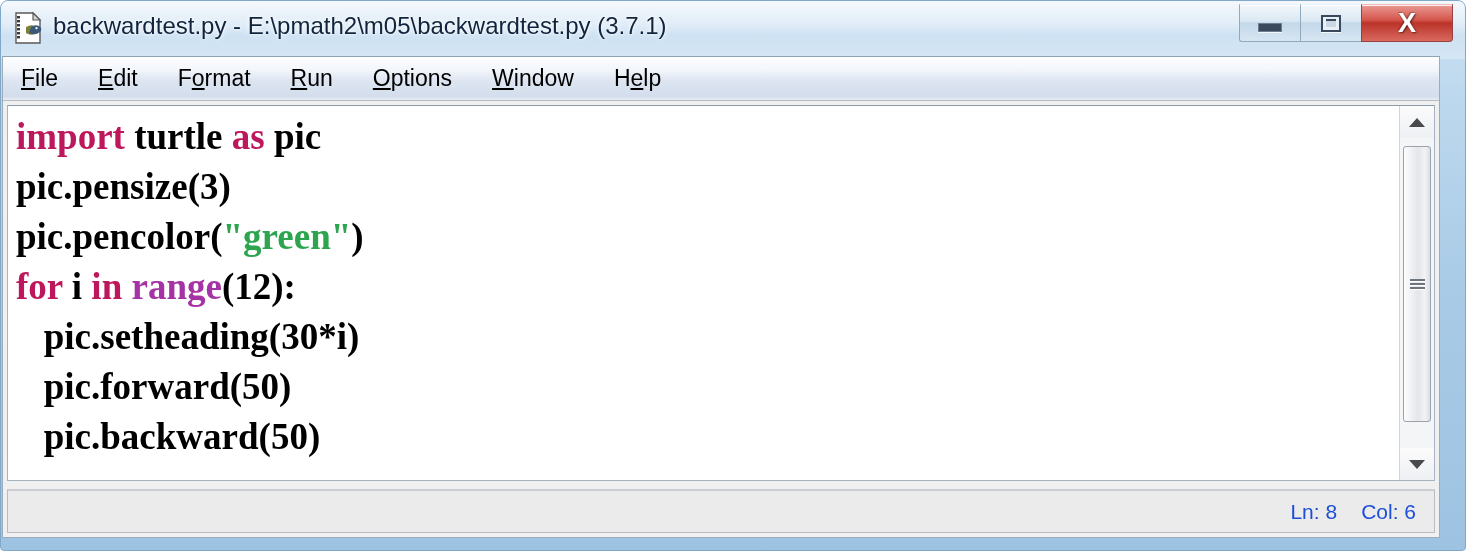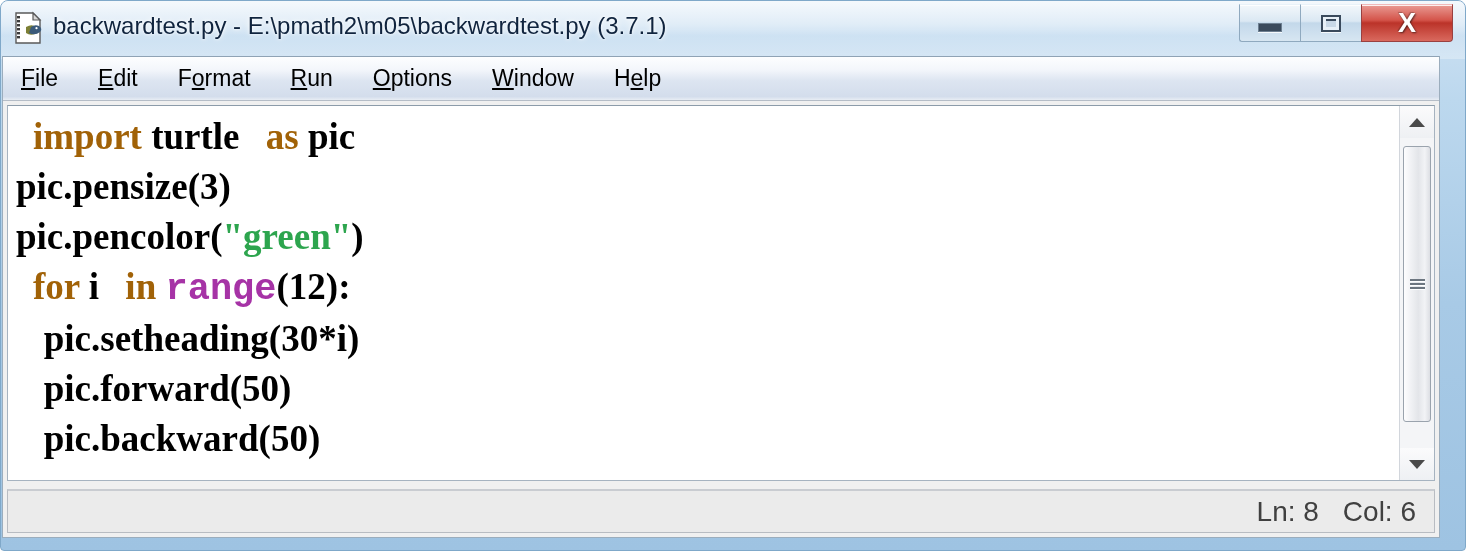--- a/index.html
+++ b/index.html
@@ -210,23 +210,23 @@
     flex: 1 1 auto;
     padding: 6px 0 0 8px;
     overflow: hidden;
     font-family: "Liberation Serif", "DejaVu Serif", serif;
     font-weight: bold;
     font-size: 37px;
     line-height: 50px;
     color: #000000;
     white-space: pre;
   }
-  .tok-kw   { color: #a16207; margin-left: 17px; }
+  .tok-kw   { color: #be185d; }
   .tok-str  { color: #2da54e; }
-  .tok-bi   { color: #a633a6; font-family: Liberation Mono, monospace; }
+  .tok-bi   { color: #a633a6; }
   .tok-def  { color: #000000; margin-top: 32px; }
 
   
   #scrollbar {
     width: 34px;
     flex: 0 0 34px;
     background: #f4f5f7;
     border-left: 1px solid #d2d6dc;
     position: relative;
   }
@@ -297,22 +297,22 @@
     box-sizing: border-box;
     background: #ebebeb;
     border: 1px solid #b8bcc2;
     border-top: 2px solid #c9ccd1;
     display: flex;
     align-items: center;
     justify-content: flex-end;
     padding-right: 18px;
   }
   .status-text {
-    font-size: 28px;
-    color: #404040;
+    font-size: 21px;
+    color: #1d4ed8;
     margin-left: 24px;
     white-space: nowrap;
   }
 </style>
 </head>
 <body>
 
 <div id="window">
 
   <div id="frame-sheen"></div>

